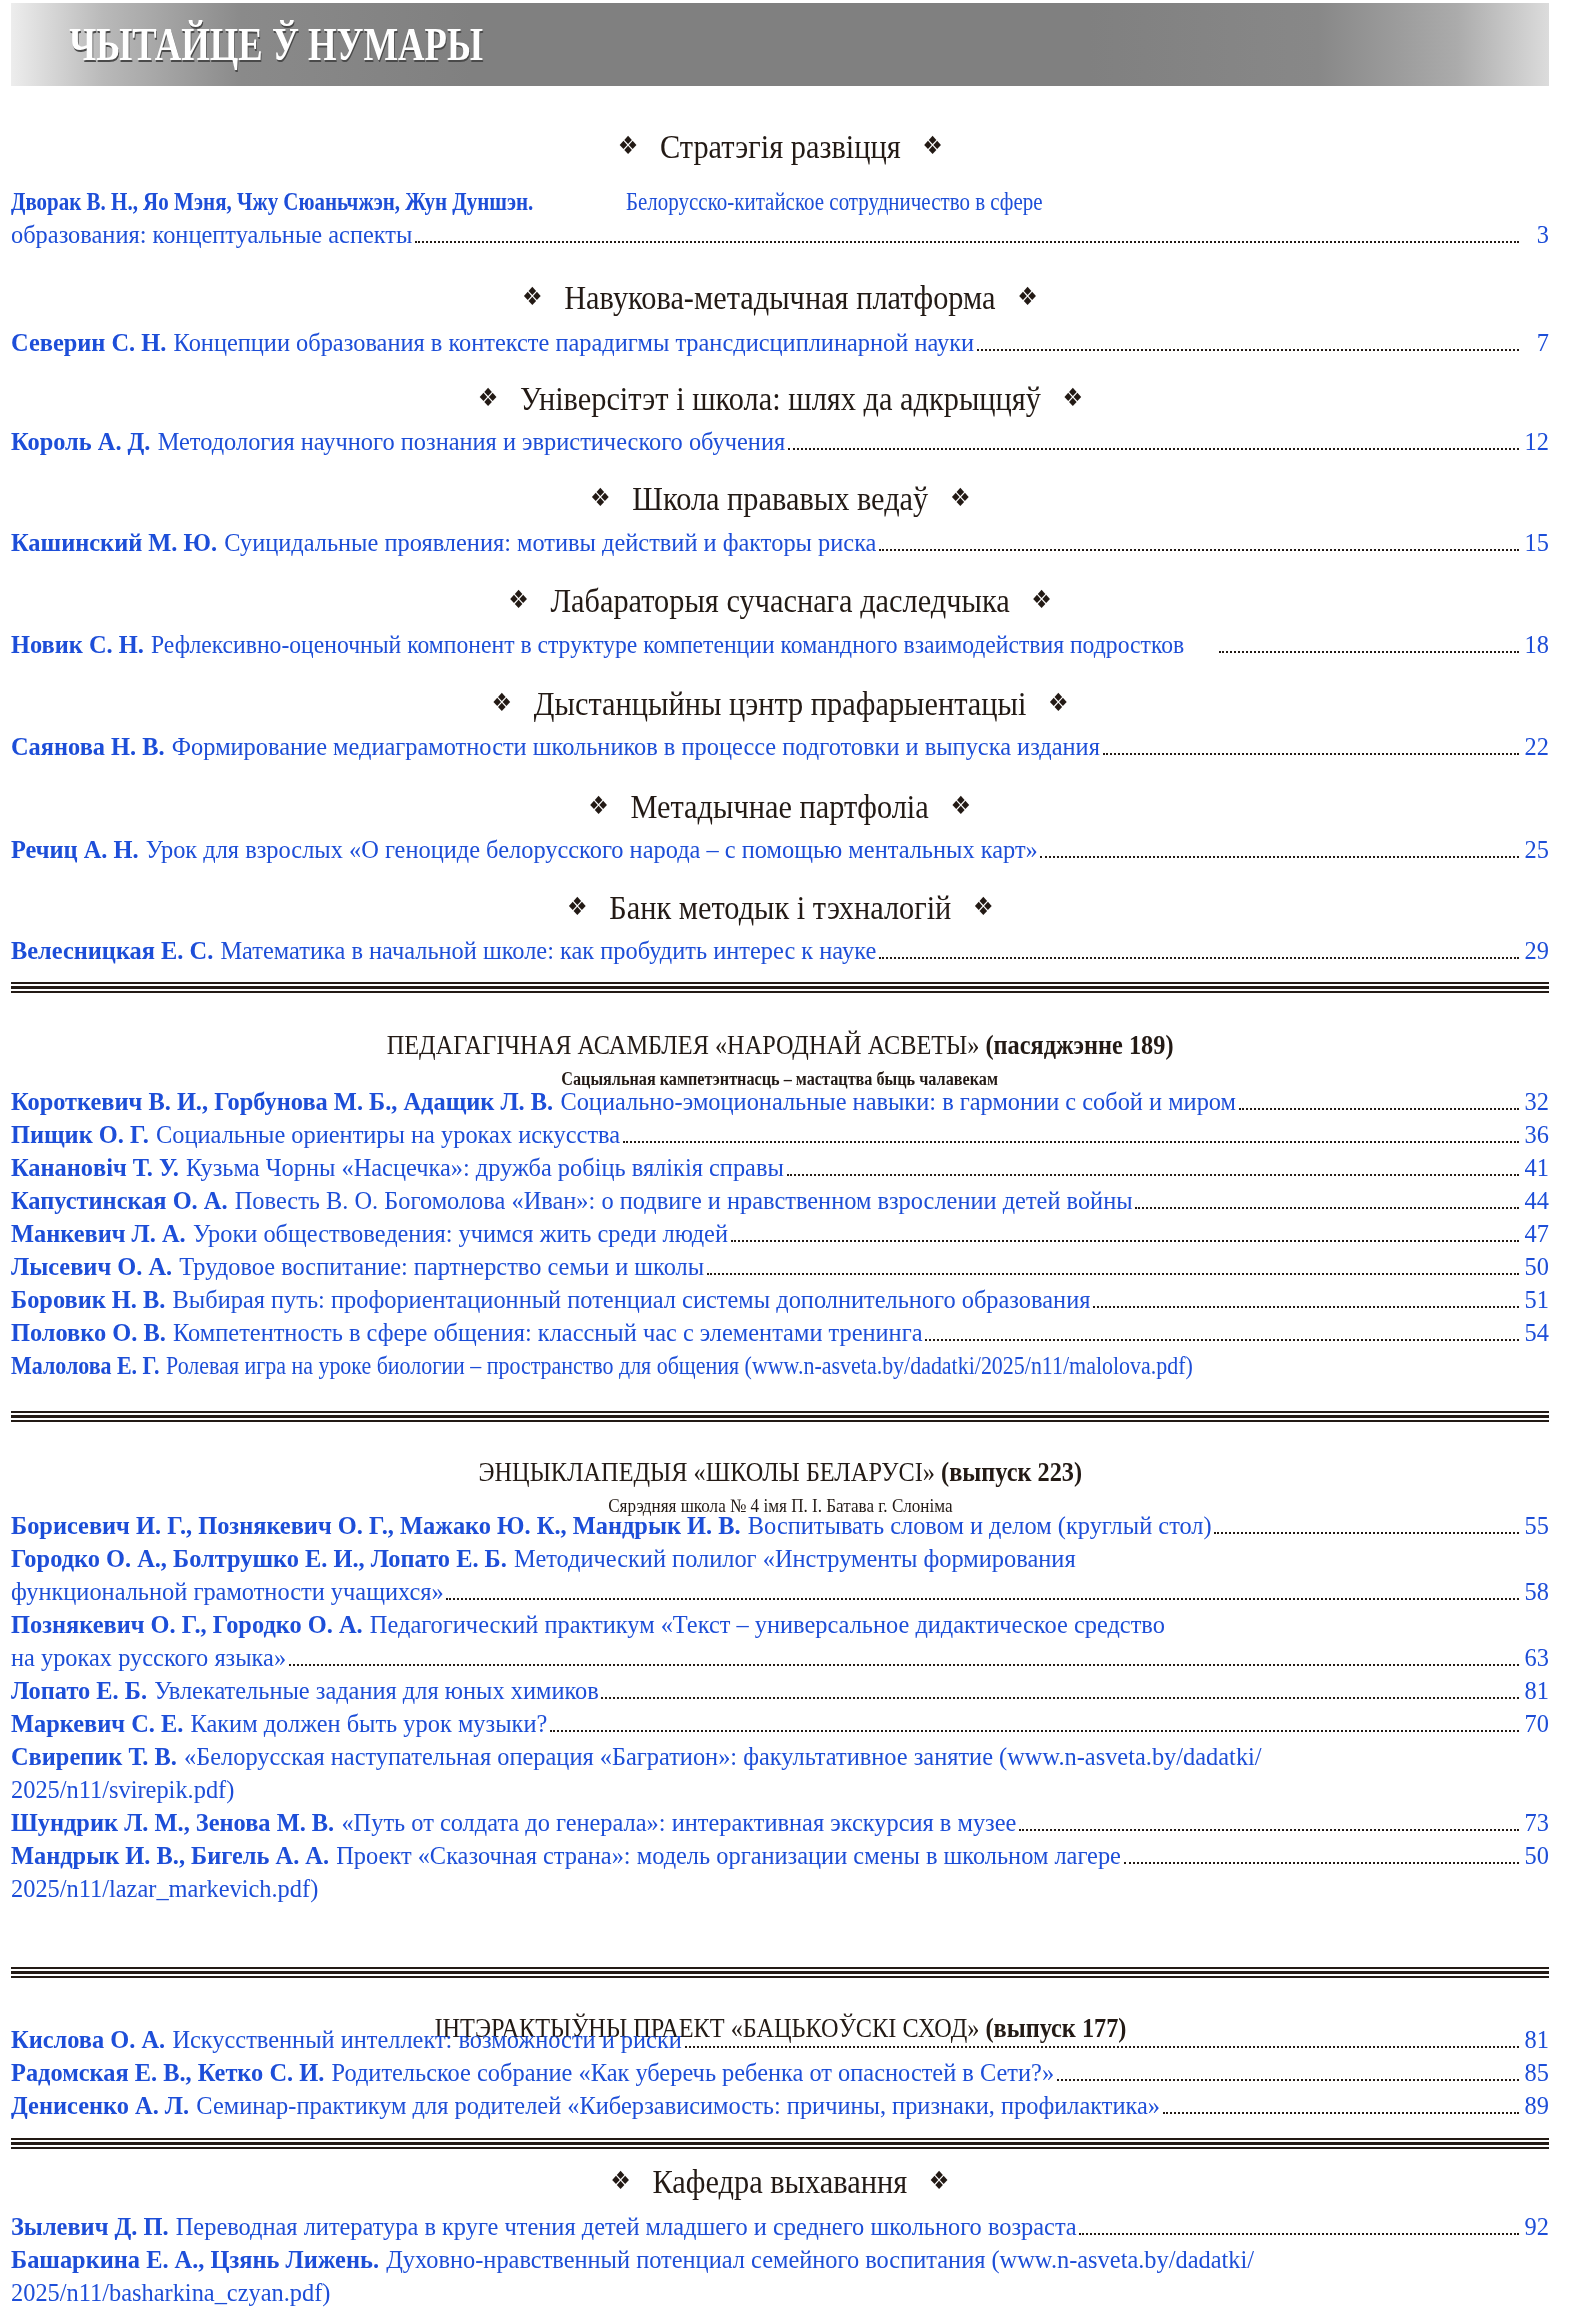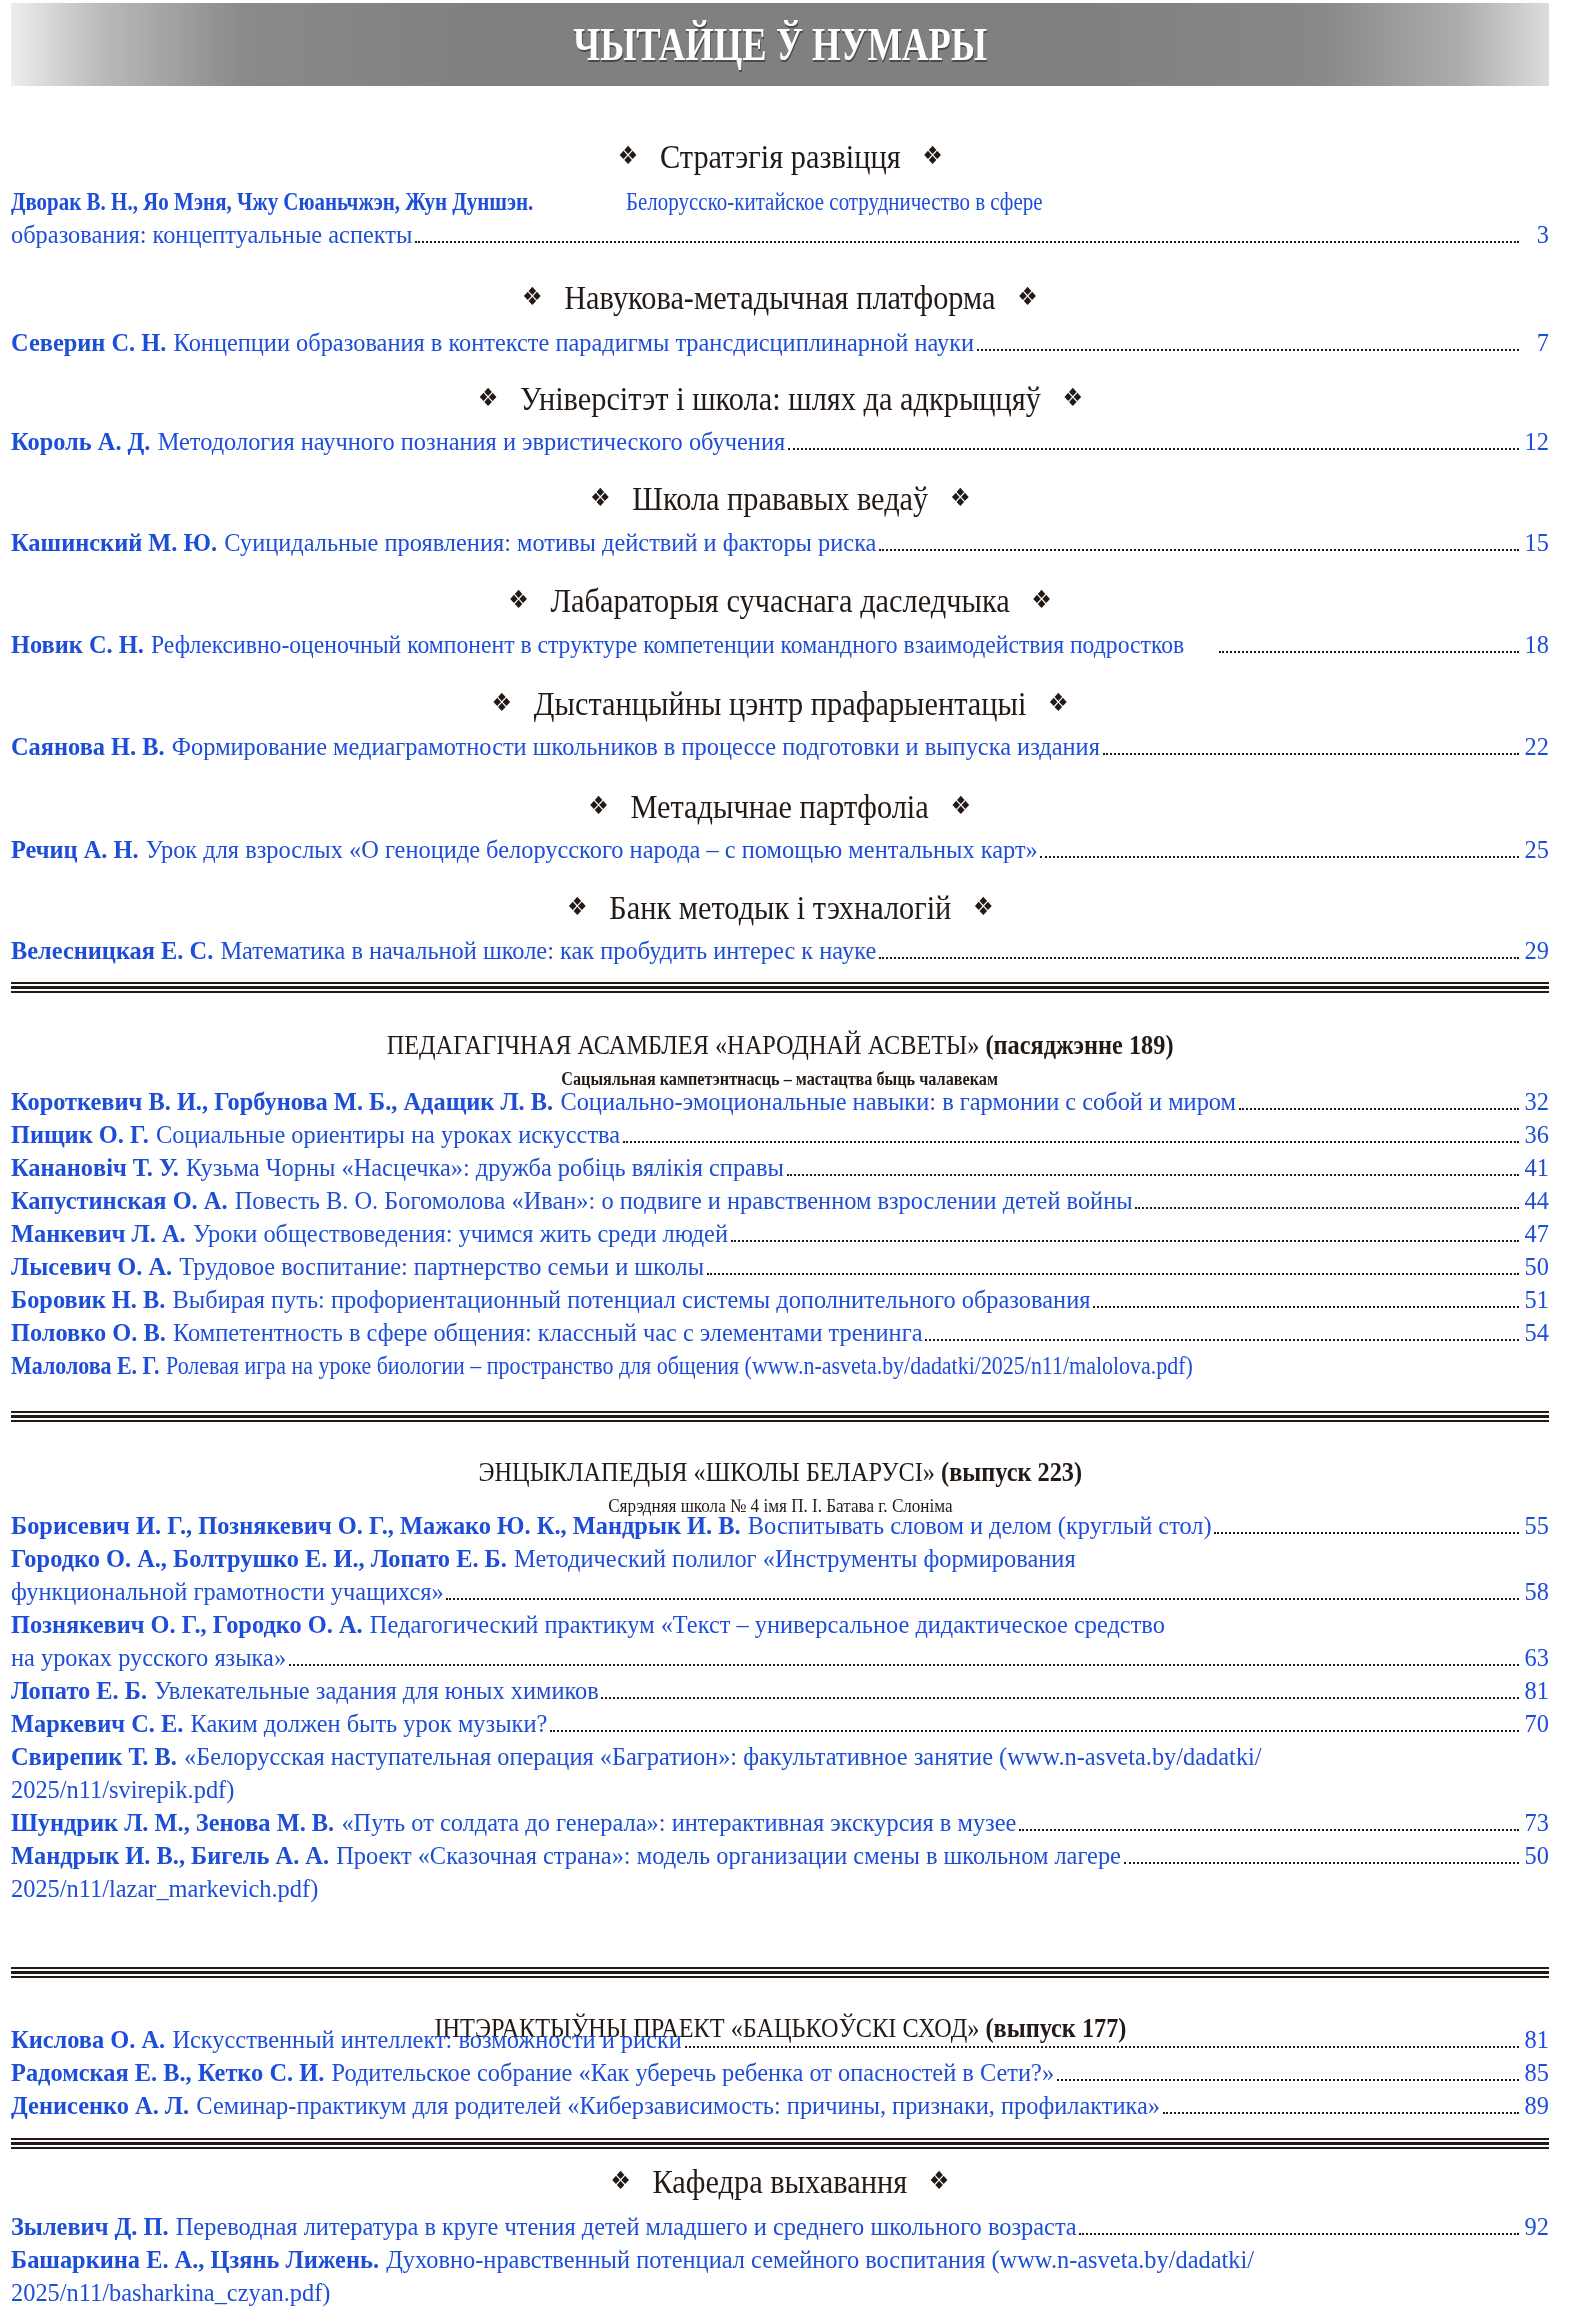--- a/index.html
+++ b/index.html
@@ -7,21 +7,21 @@
     width: 1582px; height: 2316px; position: relative; overflow: hidden;
     color: #231a15;
     font-family: "Liberation Sans", sans-serif;
   }
   .page { position: absolute; left: 11px; top: 0; width: 1538px; }
 
   
   .banner {
     position: absolute; left: 0; top: 2.7px; width: 1538px; height: 83px;
     background: linear-gradient(to right, #ededed 0%, #b9b9b9 6%, #8a8a8a 15%, #808080 30%, #808080 70%, #888888 85%, #ababab 94%, #dcdcdc 100%);
-    display: flex; align-items: center; justify-content: center;
+    display: flex; align-items: center; justify-content: flex-start;
   }
   .banner-title {
     font-family: "Liberation Serif", serif; font-weight: bold;
     color: #ffffff; font-size: 47px; letter-spacing: 0px;
     transform: scaleX(0.78);
     text-shadow: 0.9px 1.8px 0 #4a4a4a;
   }
 
   
   .rubric {
@@ -67,21 +67,21 @@
 </style>
 </head>
 <body>
 
 <div class="page">
 
   <div class="banner">
     <span class="banner-title">ЧЫТАЙЦЕ Ў НУМАРЫ</span>
   </div>
 
-  <div class="rubric" style="top:136px">
+  <div class="rubric" style="top:126px">
     <span class="rub-inner"><span class="orn">❖</span><span>Стратэгія развіцця</span><span class="orn">❖</span></span>
   </div>
   <div class="entry" style="top:185px">
     <div class="line">
         <span class="author cond">Дворак В. Н., Яо Мэня, Чжу Сюаньчжэн, Жун Дуншэн.</span>
         <span class="title cond">Белорусско-китайское сотрудничество в сфере</span>
       </div>
     <div class="line">
         <span class="title cond" style="transform:none">образования: концептуальные аспекты</span>
         <span class="leader"></span>

